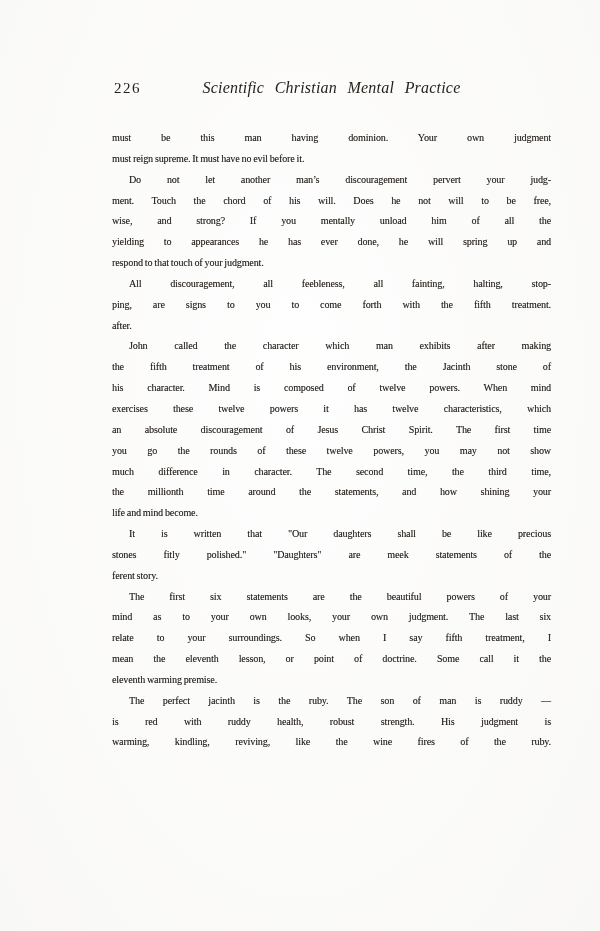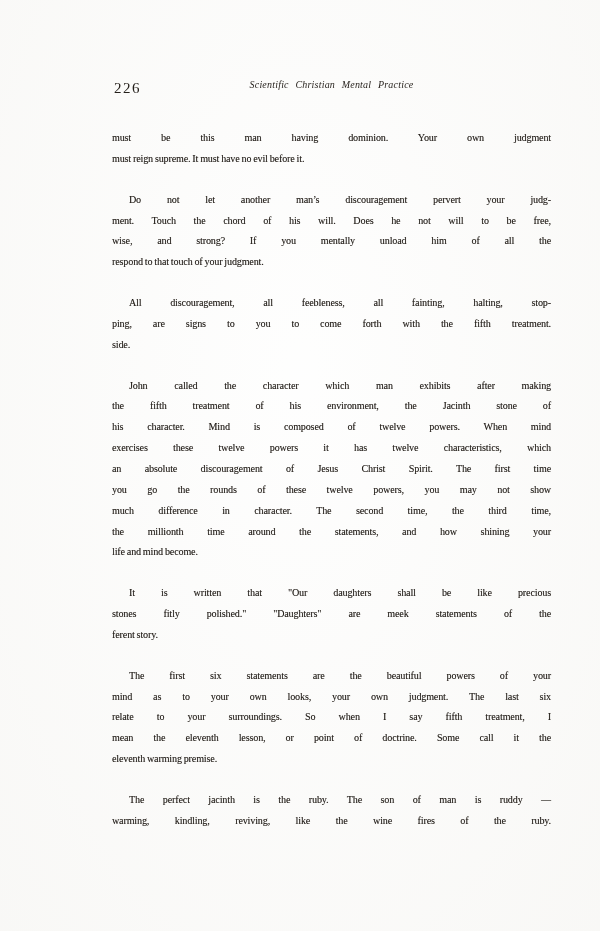--- a/index.html
+++ b/index.html
@@ -36,21 +36,21 @@
     font-size: 15px;
     letter-spacing: 1.5px;
   }
   .running-title {
     position: absolute;
     left: 0;
     right: 0;
     top: 0;
     text-align: center;
     font-style: italic;
-    font-size: 10px;
+    font-size: 16px;
     word-spacing: 0.4em;
     letter-spacing: 0.2px;
   }
   .page-body {
     position: absolute;
     top: 128px;
     left: 112px;
     width: 439px;
   }
   .paragraph {
@@ -62,21 +62,20 @@
     letter-spacing: -0.1px;
     word-spacing: -0.5px;
     text-align: justify;
     text-align-last: justify;
     white-space: normal;
     
     text-shadow: 0.2px 0.2px 0.3px rgba(36, 31, 26, 0.45);
   }
   .line.indent {
     text-indent: 17px;
-    margin-top: 20px;
   }
   .line.end {
     text-align-last: left;
   }
 </style>
 </head>
 <body>
 
 <div class="book-page" style="background-color: rgb(253, 253, 252); color: rgb(36, 31, 26);">
   <div class="page-header">
@@ -85,26 +84,27 @@
   </div>
   <div class="page-body">
       <div class="paragraph">
         <div class="line">must be this man having dominion. Your own judgment</div>
         <div class="line end">must reign supreme. It must have no evil before it.</div>
       </div>
       <div class="paragraph">
         <div class="line indent">Do not let another man’s discouragement pervert your judg-</div>
         <div class="line">ment. Touch the chord of his will. Does he not will to be free,</div>
         <div class="line">wise, and strong? If you mentally unload him of all the</div>
+        <div class="line">yielding to appearances he has ever done, he will spring up and</div>
         <div class="line end">respond to that touch of your judgment.</div>
       </div>
       <div class="paragraph">
         <div class="line indent">All discouragement, all feebleness, all fainting, halting, stop-</div>
         <div class="line">ping, are signs to you to come forth with the fifth treatment.</div>
-        <div class="line end">side.</div>
+        <div class="line end">after.</div>
       </div>
       <div class="paragraph">
         <div class="line indent">John called the character which man exhibits after making</div>
         <div class="line">the fifth treatment of his environment, the Jacinth stone of</div>
         <div class="line">his character. Mind is composed of twelve powers. When mind</div>
         <div class="line">exercises these twelve powers it has twelve characteristics, which</div>
         <div class="line">an absolute discouragement of Jesus Christ Spirit. The first time</div>
         <div class="line">you go the rounds of these twelve powers, you may not show</div>
         <div class="line">much difference in character. The second time, the third time,</div>
         <div class="line">the millionth time around the statements, and how shining your</div>
@@ -117,16 +117,17 @@
       </div>
       <div class="paragraph">
         <div class="line indent">The first six statements are the beautiful powers of your</div>
         <div class="line">mind as to your own looks, your own judgment. The last six</div>
         <div class="line">relate to your surroundings. So when I say fifth treatment, I</div>
         <div class="line">mean the eleventh lesson, or point of doctrine. Some call it the</div>
         <div class="line end">eleventh warming premise.</div>
       </div>
       <div class="paragraph">
         <div class="line indent">The perfect jacinth is the ruby. The son of man is ruddy —</div>
+        <div class="line">is red with ruddy health, robust strength. His judgment is</div>
         <div class="line">warming, kindling, reviving, like the wine fires of the ruby.</div>
       </div>
     </div>
 </div>
 
 </body></html>

